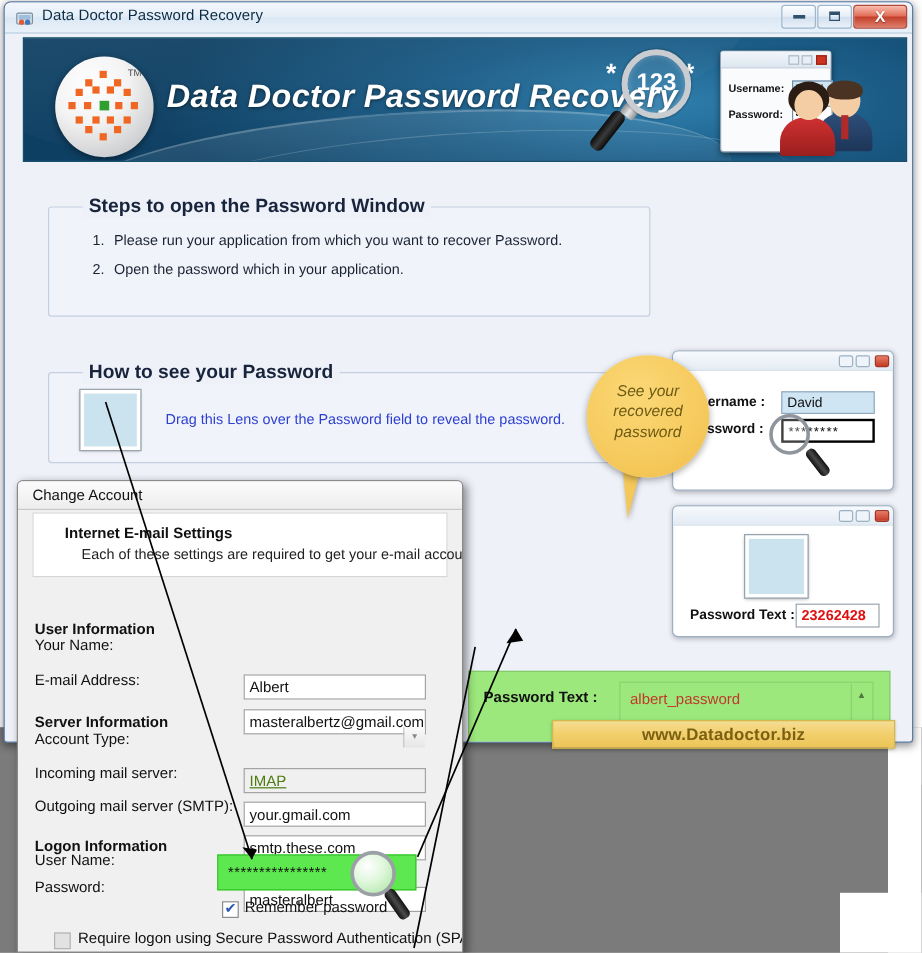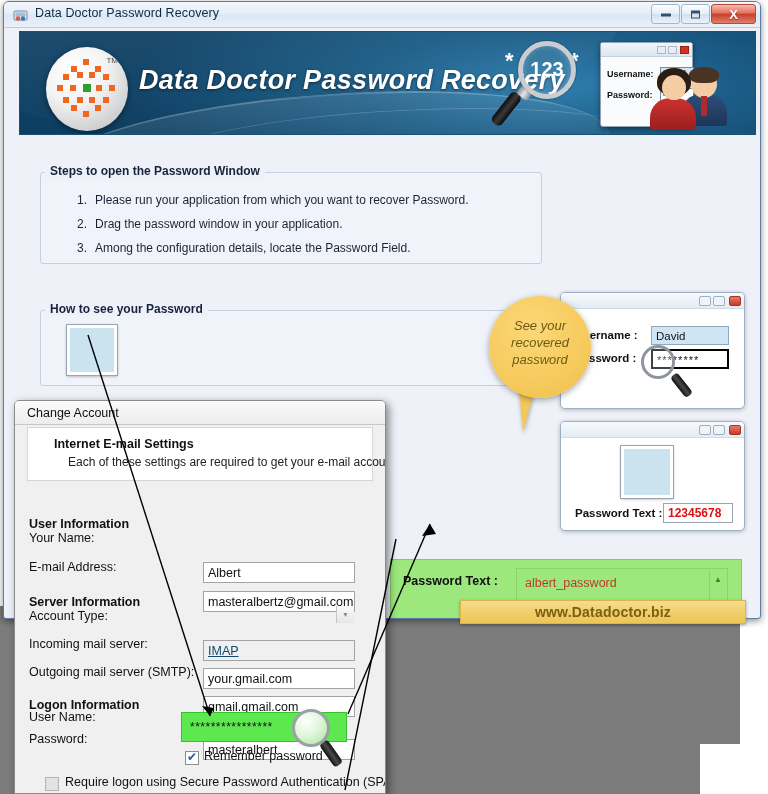--- a/index.html
+++ b/index.html
@@ -202,23 +202,23 @@
     font-size: 12.5px; font-weight: bold; color: #17243c;
   }
 
   .group {
     position: absolute;
     border: 1px solid #c6cfe0;
     border-radius: 3px;
     background: #f0f3f9;
   }
   .group > .legend {
-    position: absolute; left: 4px; top: -9px;
+    position: absolute; left: 28px; top: -9px;
     background: #eef1f8; padding: 0 5px;
-    font-size: 12px; font-weight: bold; color: #17243c; white-space: nowrap;
+    font-size: 16px; font-weight: bold; color: #17243c; white-space: nowrap;
   }
   #steps-group { left: 32px; top: 34px; width: 502px; height: 92px; }
   #how-group   { left: 32px; top: 172px; width: 502px; height: 76px; }
 
   .step {
     position: absolute; left: 36px;
     font-size: 12px; color: #1b2333; white-space: nowrap;
   }
   .step .num { display: inline-block; width: 18px; }
   .step.s1 { top: 20px; }
@@ -393,21 +393,21 @@
   }
   .ca-field-label {
     position: absolute; left: 14px;
     font-size: 12.5px; color: #111; white-space: nowrap;
   }
   .ca-input {
     position: absolute; left: 188px; width: 152px; height: 21px;
     background: #ffffff; border: 1px solid #a3a3a3;
     font-size: 12.5px; color: #111; padding: 2px 4px; line-height: 16px; margin-top: 35px;
   }
-  .ca-input.disabled { background: #f0f0f0; color: #0c4a6e; text-decoration: underline; }
+  .ca-input.disabled { background: #f0f0f0; color: #4d7c0f; text-decoration: underline; }
   .ca-combo-arrow {
     position: absolute; right: 1px; top: 1px; width: 18px; height: 17px;
     background: linear-gradient(to bottom,#fafafa,#e6e6e6);
     border-left: 1px solid #c4c4c4;
     display: flex; align-items: center; justify-content: center;
     font-size: 7px; color: #8a8a8a;
   }
   .green-pass {
     position: absolute; left: 181px; top: 712px; width: 166px; height: 30px;
     background: #5ee84f; border: 1px solid #37c22d;
@@ -563,30 +563,28 @@
 
     <div class="body-area">
 
 
       <div class="group" id="steps-group">
         <div class="legend">Steps to open the Password Window</div>
         <div class="step s1">
           <span class="num">1.</span><span>Please run your application from which you want to recover Password.</span>
         </div>
         <div class="step s2">
-          <span class="num">2.</span><span>Drag the password window in your application.</span>
-        </div>
-        <div class="step s3">
-          <span class="num">3.</span><span>Among the configuration details, locate the Password Field.</span>
+          <span class="num">2.</span><span>Open the password which in your application.</span>
         </div>
       </div>
 
       <div class="group" id="how-group">
         <div class="legend">How to see your Password</div>
         <div class="lens-box"></div>
+        <div class="lens-hint">Drag this Lens over the Password field to reveal the password.</div>
       </div>
 
       <div class="demo-win" id="demo1">
         <div class="demo-bar">
           <i class="b1"></i>
           <i class="b2"></i>
           <i class="b3"></i>
         </div>
         <span class="demo-label" id="d1-user-label">Username :</span>
         <span class="demo-input" id="d1-user-input">David</span>
@@ -597,21 +595,21 @@
       </div>
 
       <div class="demo-win" id="demo2">
         <div class="demo-bar">
           <i class="b1"></i>
           <i class="b2"></i>
           <i class="b3"></i>
         </div>
         <div id="d2-lens"></div>
         <span class="demo-label" id="d2-pass-label">Password Text :</span>
-        <span class="demo-input" id="d2-pass-input">12345678</span>
+        <span class="demo-input" id="d2-pass-input">23262428</span>
       </div>
 
       <div id="result-panel">
         <span id="result-label">Password Text :</span>
         <div id="result-box">
           <span id="result-value">albert_password</span>
           <div class="vscroll">
             <div class="arrow up">▲</div>
 
           </div>
@@ -654,21 +652,21 @@
     <span class="ca-section" style="top:182px">Server Information</span>
 
     <span class="ca-field-label" style="top:208px">Account Type:</span>
     <span class="ca-input disabled" style="top:204px">IMAP</span>
     <span class="ca-combo-arrow" style="position:absolute;left:321px;top:205px;">▼</span>
 
     <span class="ca-field-label" style="top:236px">Incoming mail server:</span>
     <span class="ca-input" style="top:232px">your.gmail.com</span>
 
     <span class="ca-field-label" style="top:264px">Outgoing mail server (SMTP):</span>
-    <span class="ca-input" style="top:260px">gmail.gmail.com</span>
+    <span class="ca-input" style="top:260px">smtp.these.com</span>
 
     <span class="ca-section" style="top:285px">Logon Information</span>
 
     <span class="ca-field-label" style="top:309px">User Name:</span>
     <span class="ca-input" style="top:303px">masteralbert</span>
 
     <span class="ca-field-label" style="top:331px">Password:</span>
 
     <div class="ca-check checked" style="left:170px;top:350px"></div>
     <span class="ca-check-label" style="left:189px;top:348px">Remember password</span>

